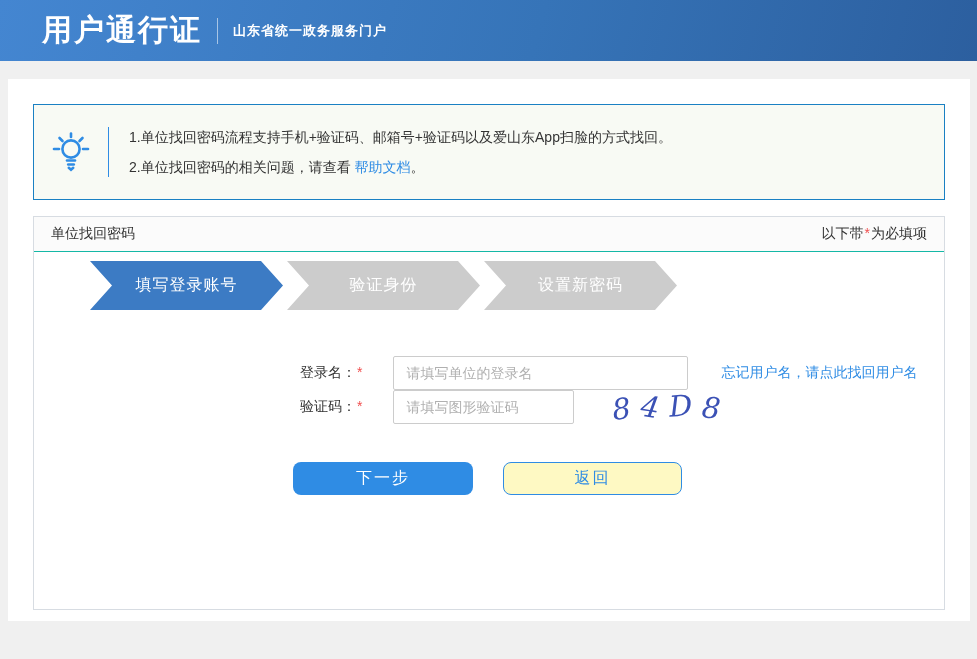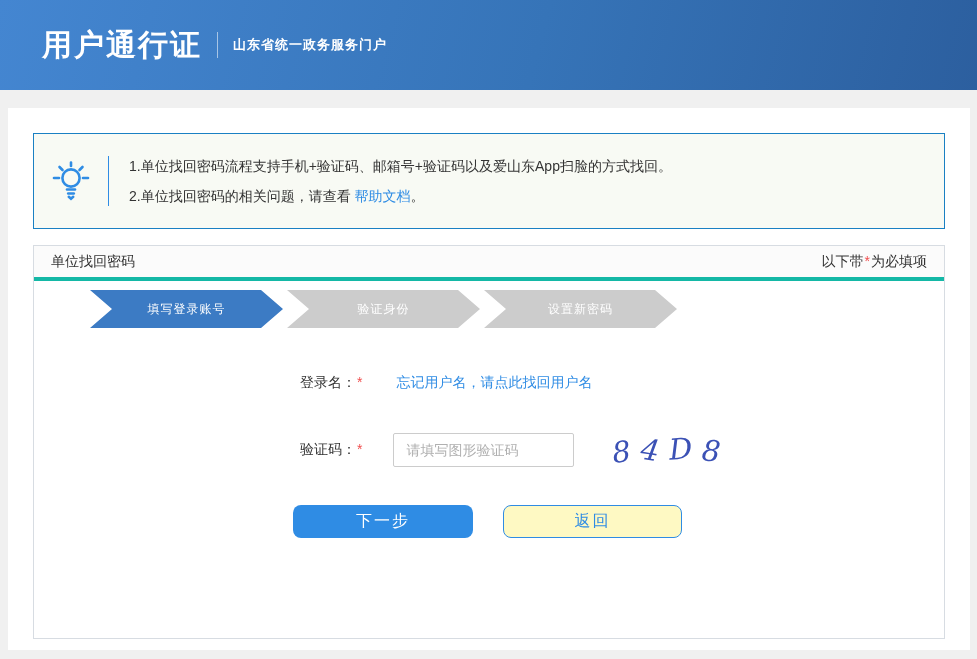--- a/index.html
+++ b/index.html
@@ -4,21 +4,21 @@
 <style>
   * { margin:0; padding:0; box-sizing:border-box; }
   html,body { background:#f0f0f0; }
   body {
     font-family:"Liberation Sans","DejaVu Sans",sans-serif;
     width:977px; height:659px; overflow:hidden; position:relative;
   }
 
   
   .banner {
-    height:90px;
+    height:61px;
     background:linear-gradient(105deg, var(--header-gradient-start,#4486d1) 0%, #3674b8 55%, var(--header-gradient-end,#2c5f9f) 100%);
     display:flex; align-items:center; padding-left:42px;
   }
   .banner-title { color:#fff; font-size:30px; font-weight:bold; letter-spacing:2px; }
   .banner-sep { width:1px; height:26px; background:rgba(255,255,255,.55); margin:0 15px; }
   .banner-subtitle { color:#fff; font-size:13px; font-weight:bold; letter-spacing:1px; }
 
   
   .content {
     margin:18px 7px 0 8px; height:542px; background:#fff;
@@ -31,40 +31,40 @@
     background:#f8faf4; display:flex; align-items:center;
   }
   .notice-icon-wrap { width:74px; display:flex; justify-content:center; align-items:center; }
   .notice-divider { width:1px; height:50px; background:var(--accent,#2f8ce4); }
   .notice-text { margin-left:20px; font-size:14px; color:#333; line-height:30px; }
   .notice-link { color:var(--accent,#2f8ce4); text-decoration:none; cursor:pointer; }
 
   
   .panel { margin-top:16px; height:394px; border:1px solid #d7dce2; background:#fff; }
   .panel-header {
-    height:35px; background:#fbfbfb; border-bottom:4px solid #14b8a6;
+    height:35px; background:#fbfbfb; border-bottom:1px solid #14b8a6;
     display:flex; align-items:center; justify-content:space-between;
     padding:0 17px; font-size:14px; color:#333;
   }
   .required-star { color:var(--required-red,#f04d4d); margin:0 1px; }
 
   
   .steps { display:flex; margin:9px 0 0 56px; }
   .step {
-    width:193px; height:38px; margin-right:4px;
+    width:193px; height:49px; margin-right:4px;
     display:flex; align-items:center; justify-content:center;
-    background:var(--step-inactive,#ccc); color:#fff; font-size:12px; letter-spacing:1px;
+    background:var(--step-inactive,#ccc); color:#fff; font-size:16px; letter-spacing:1px;
     clip-path:polygon(22px 50%, 0 0, calc(100% - 22px) 0, 100% 50%, calc(100% - 22px) 100%, 0 100%);
   }
   .step.active { background:var(--step-active,#3c7bc4); }
 
   
   .form-row { display:flex; align-items:center; padding-left:266px;gap:24px; }
   .row-login   { margin-top:46px; }
-  .row-captcha { margin-top:41px; }
+  .row-captcha { }
   .form-label { font-size:14px; color:#333; white-space:nowrap; }
   .text-input {
     height:34px; border:1px solid #ccc; border-radius:2px;
     padding:0 12px; font-size:14px; color:#333; margin-left:6px;
     font-family:"Liberation Sans","DejaVu Sans",sans-serif; outline:none;
   }
   .text-input::placeholder { color:#b0b0b0; }
   .login-input   { width:295px; }
   .captcha-input { width:181px; }
   .forgot-link { margin-left:9px; font-size:14px; color:var(--accent,#2f8ce4); text-decoration:none; cursor:pointer; }
@@ -130,20 +130,21 @@
     </div>
 
     <div class="steps">
       <div class="step active">填写登录账号</div>
       <div class="step">验证身份</div>
       <div class="step">设置新密码</div>
     </div>
 
     <div class="form-row row-login">
       <div class="form-label"><span>登录名：</span><span class="required-star">*</span></div>
+      <input class="text-input login-input" type="text" placeholder="请填写单位的登录名" style="">
       <a class="forgot-link">忘记用户名，请点此找回用户名</a>
     </div>
 
     <div class="form-row row-captcha">
       <div class="form-label"><span>验证码：</span><span class="required-star">*</span></div>
       <input class="text-input captcha-input" type="text" placeholder="请填写图形验证码" style="">
       <div class="captcha-box">
         <span class="cc0">8</span>
         <span class="cc1">4</span>
         <span class="cc2">D</span>

